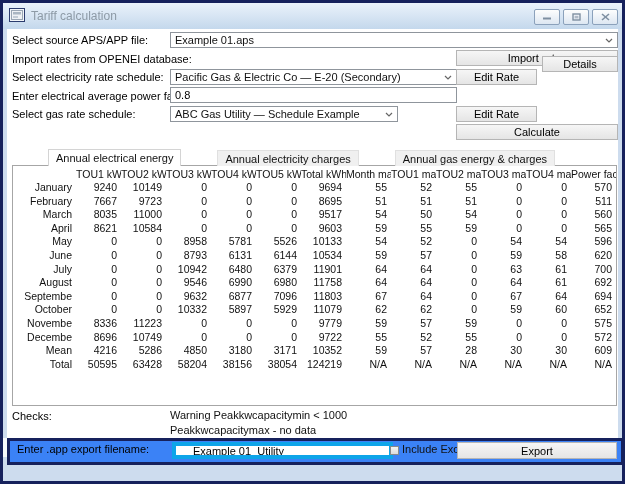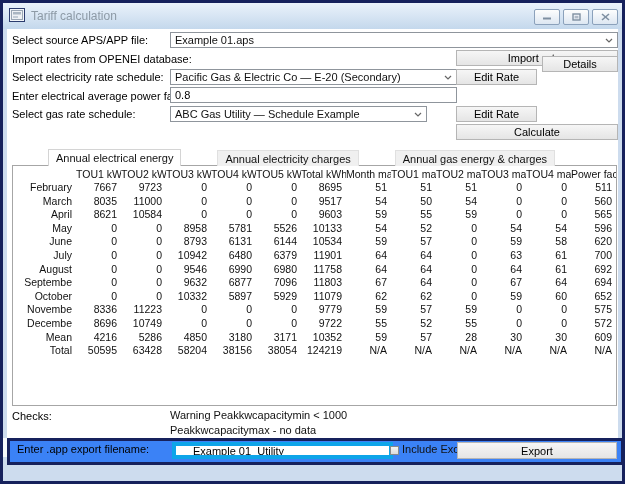--- a/index.html
+++ b/index.html
@@ -44,21 +44,21 @@
 
   .combo, .textinput {
     position:absolute; height:16px; background:#fff; border:1px solid #8f959c;
     display:flex; align-items:center; padding:0 4px; font-size:11px; white-space:nowrap; overflow:hidden;
   }
   .combo .val { flex:1 1 auto; overflow:hidden; white-space:nowrap; }
   .combo .chev { flex:0 0 auto; margin-left:3px; display:flex; align-items:center; }
   .combo-source { left:167px; top:29px; width:448px; }
   .combo-electricity { left:167px; top:66px; width:287px; }
   .input-pf { left:167px; top:84px; width:287px; }
-  .combo-gas { left:167px; top:103px; width:257px; }
+  .combo-gas { left:167px; top:103px; width:228px; }
   .textinput input, .export-input input {
     width:100%; height:100%; border:none; outline:none; font-family:"Liberation Sans",sans-serif;
     font-size:11px; padding:0; background:transparent;
   }
 
   .btn {
     position:absolute; height:16px; background:linear-gradient(#f6f6f6,#e5e5e5);
     border:1px solid #b5b5b5; display:flex; align-items:center; justify-content:center;
     font-size:11px; color:#000; cursor:default; white-space:nowrap;
   }
@@ -230,20 +230,35 @@
               <th>Month ma</th>
               <th>TOU1 max</th>
               <th>TOU2 max</th>
               <th>TOU3 max</th>
               <th>TOU4 max</th>
               <th>Power fact</th>
             </tr>
           </thead>
           <tbody>
             <tr>
+              <td>January</td>
+              <td>9240</td>
+              <td>10149</td>
+              <td>0</td>
+              <td>0</td>
+              <td>0</td>
+              <td>9694</td>
+              <td>55</td>
+              <td>52</td>
+              <td>55</td>
+              <td>0</td>
+              <td>0</td>
+              <td>570</td>
+            </tr>
+            <tr>
               <td>February</td>
               <td>7667</td>
               <td>9723</td>
               <td>0</td>
               <td>0</td>
               <td>0</td>
               <td>8695</td>
               <td>51</td>
               <td>51</td>
               <td>51</td>

